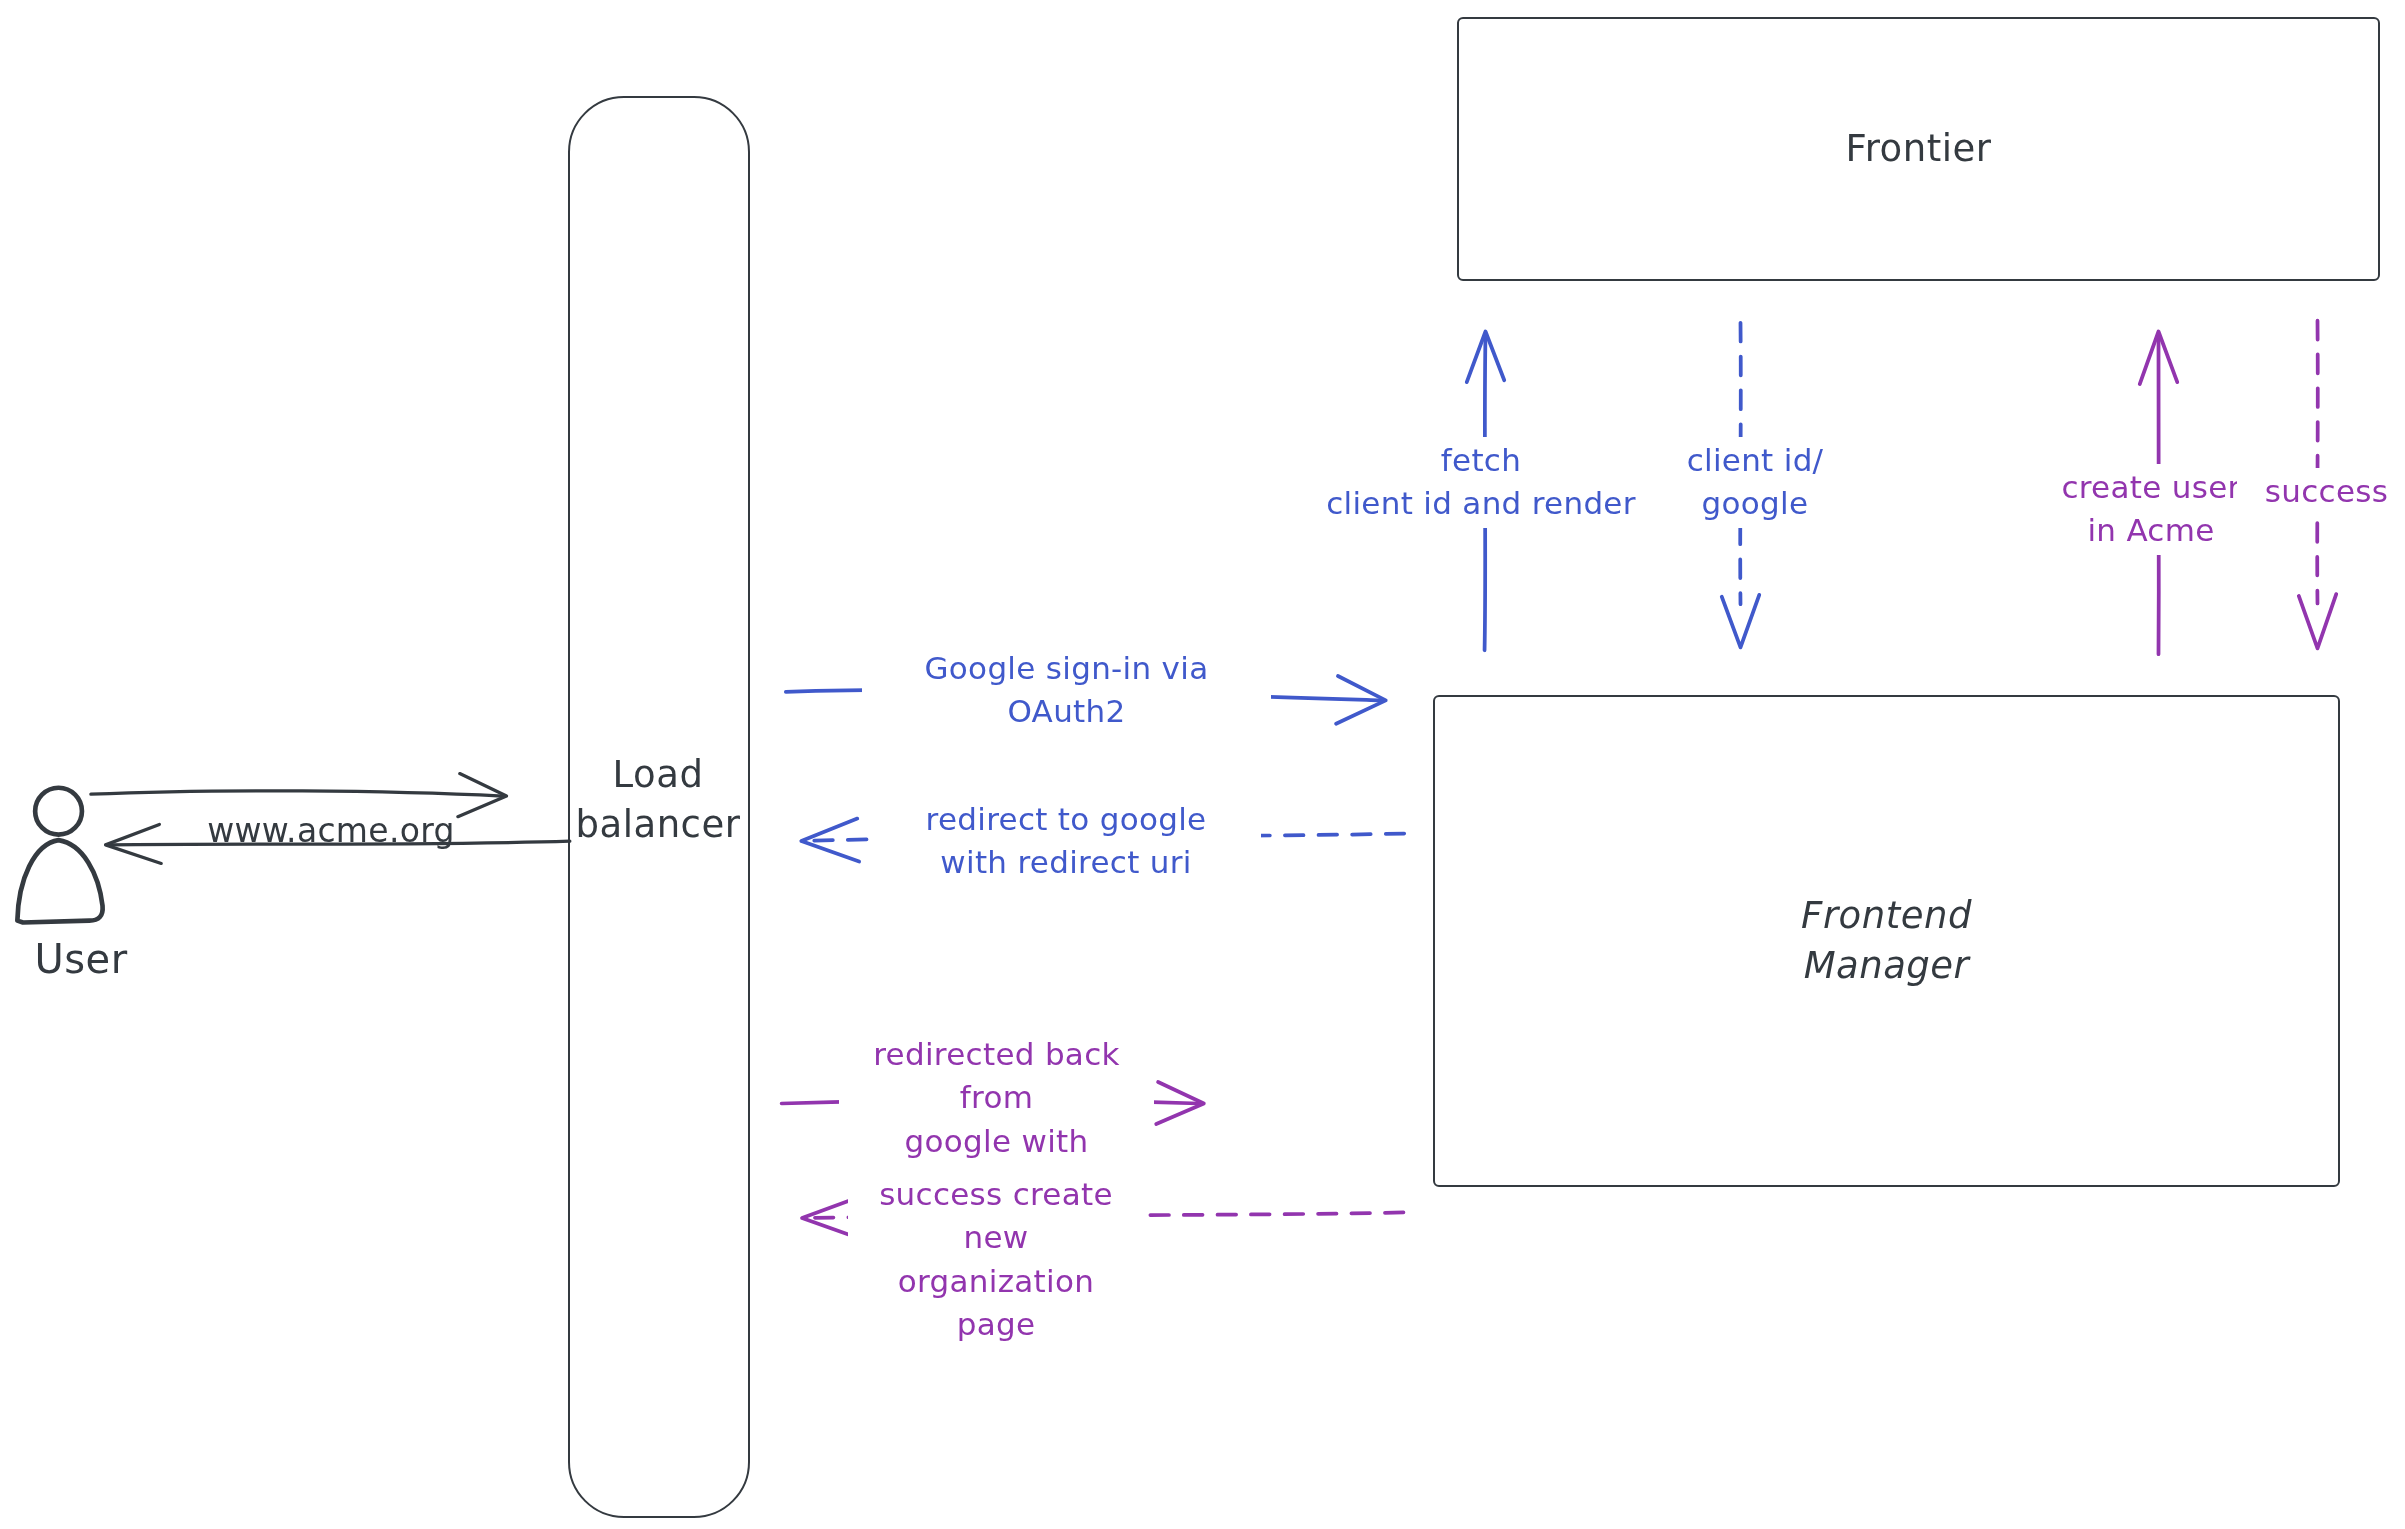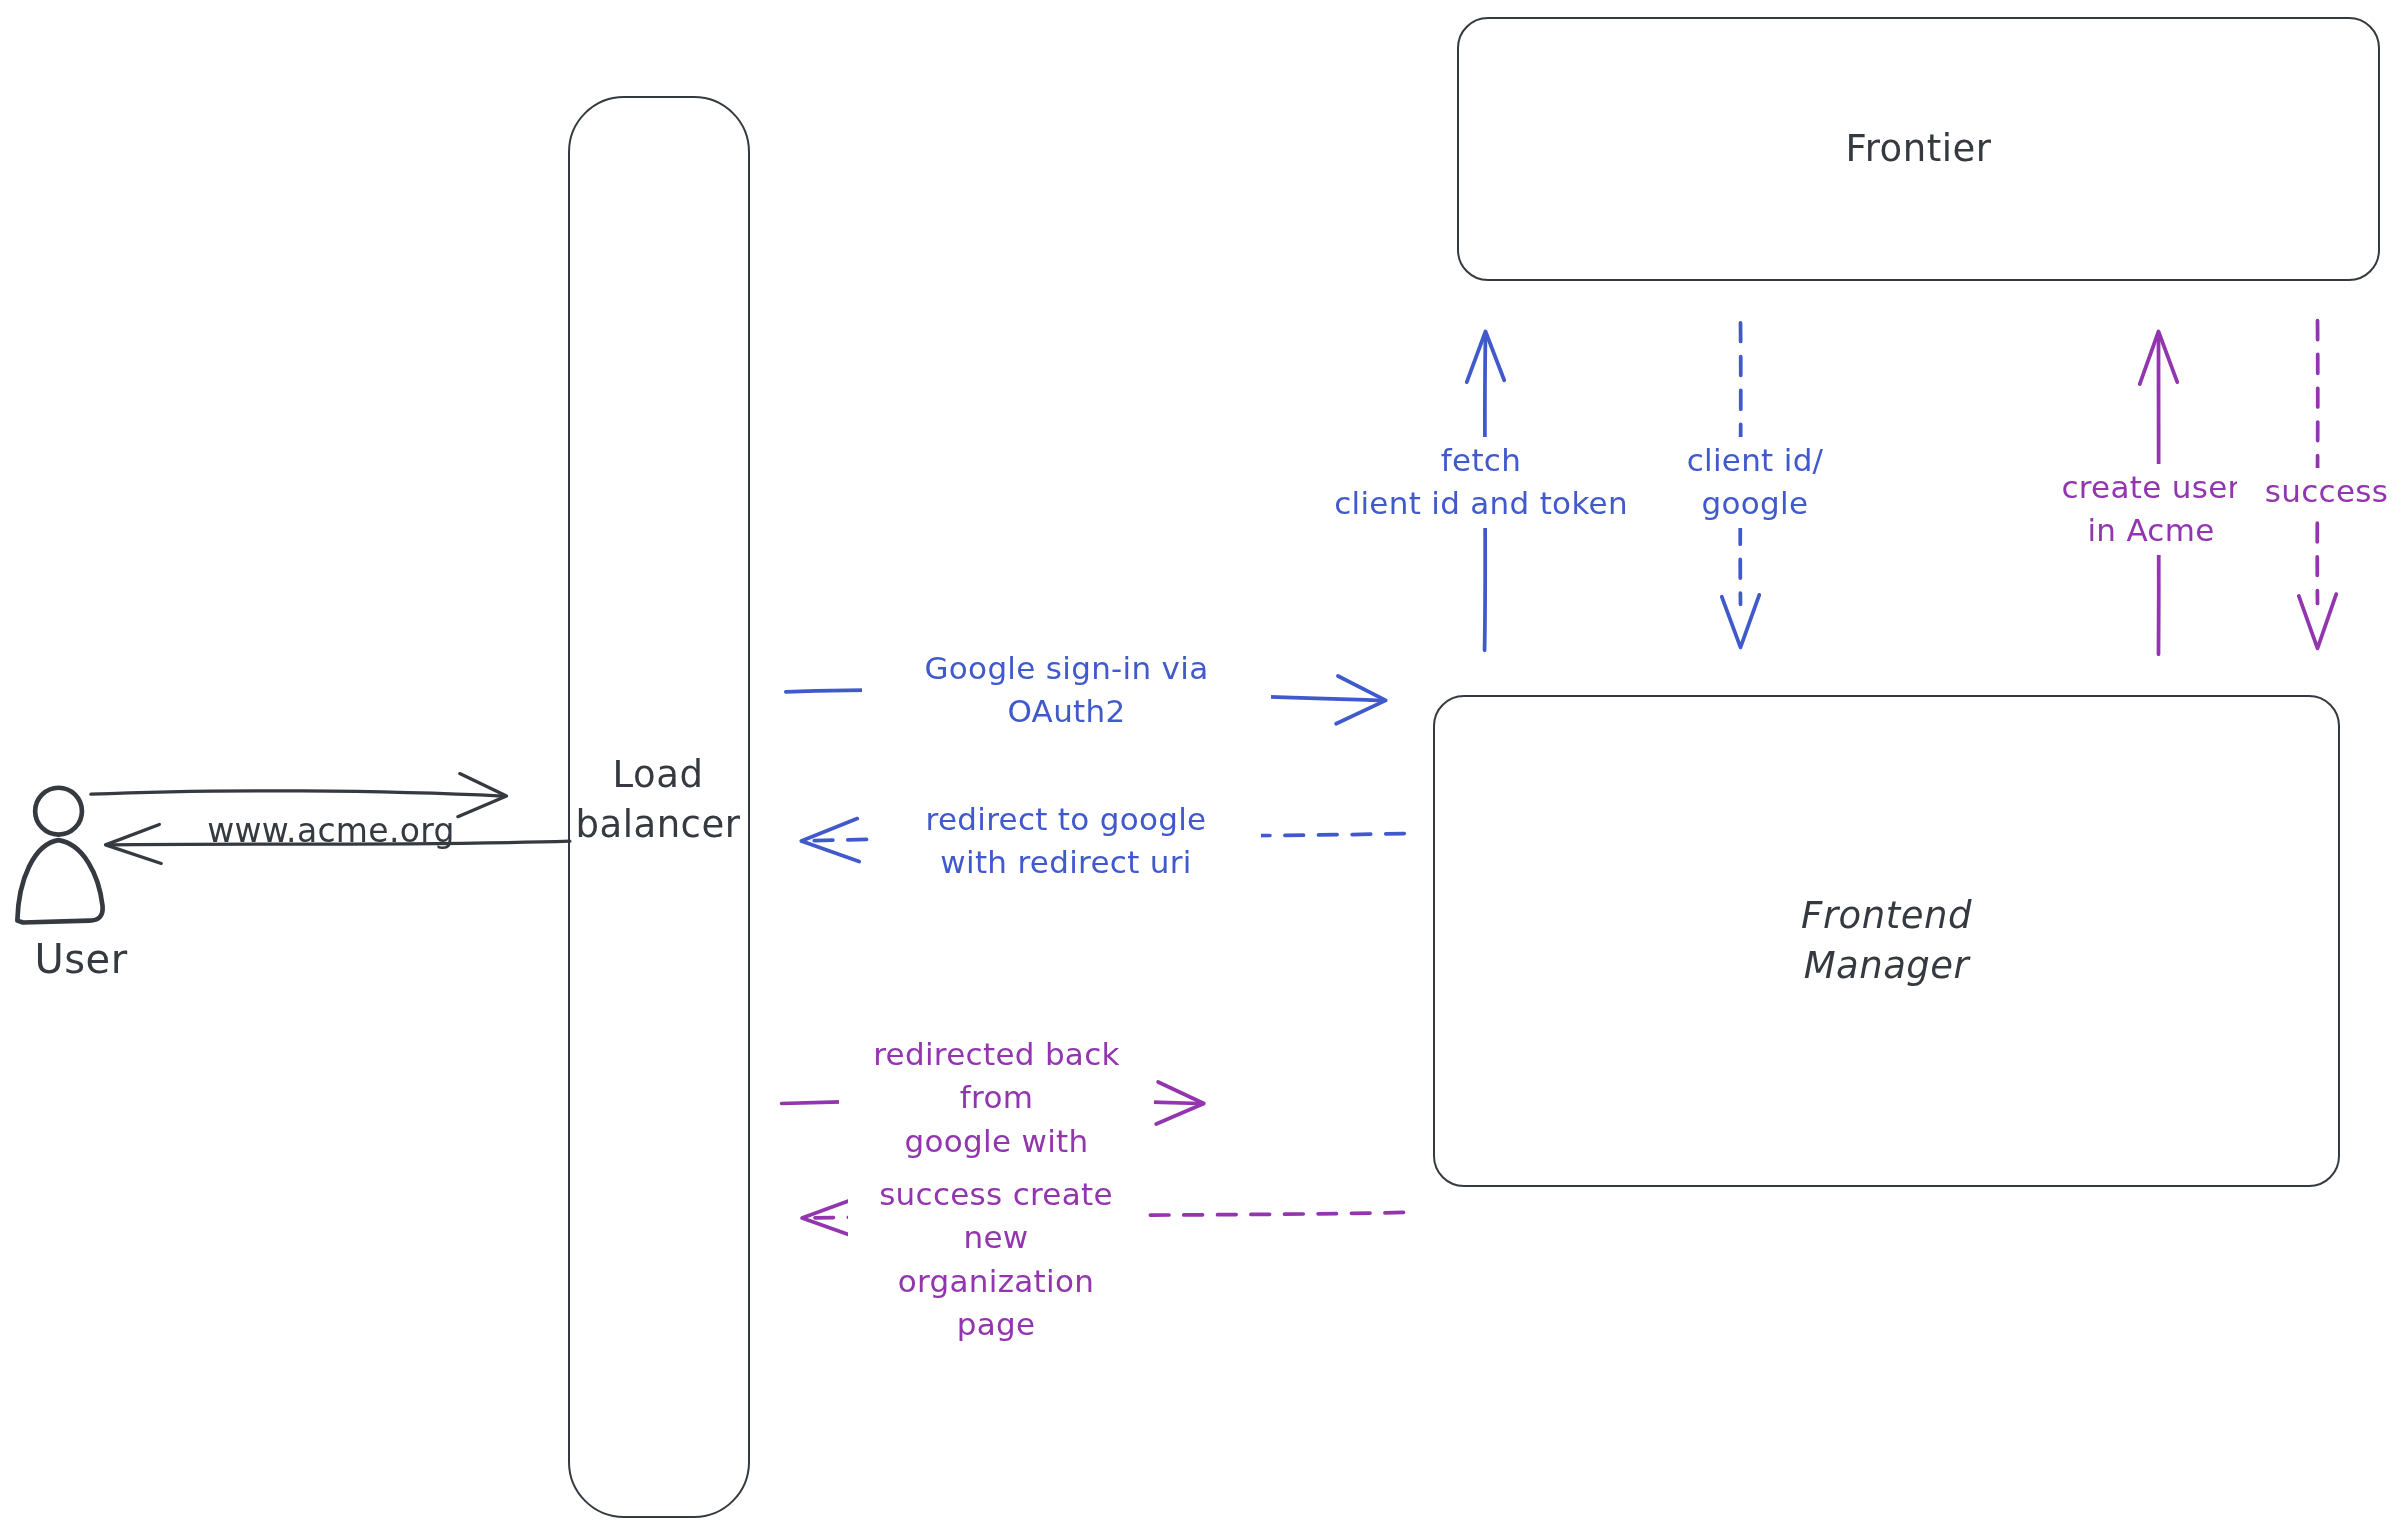--- a/index.html
+++ b/index.html
@@ -12,21 +12,21 @@
   html,body{margin:0;padding:0;}
   body{
     width:2405px;height:1530px;position:relative;overflow:hidden;
     background:var(--bg);
     font-family:"DejaVu Sans","Liberation Sans",sans-serif;
     color:var(--dark);
   }
   .abs{position:absolute;}
   .node{
     border:2.8px solid var(--dark);
-    border-radius:31px;
+    border-radius:6px;
     background:transparent;
     box-sizing:border-box;
     display:flex;align-items:center;justify-content:center;
   }
   .node-label{
     font-size:37px;line-height:1.35;text-align:center;
     color:var(--dark);white-space:pre-line;letter-spacing:0.5px;
   }
   .arrow-label{
     font-size:31px;line-height:1.4;text-align:center;
@@ -108,21 +108,21 @@
   <path d="M88,6 L28,28 L90,50"></path>
 </svg>
 <div class="abs arrow-label lbl-purple" style="left:848px;top:1171px;width:281px;">success create new
 organization page</div>
 
 <svg class="abs arrow-blue" style="left:1461px;top:324px;" width="49" height="330" viewBox="0 0 52 352">
   <path class="shaft" d="M26,12 C24,120 27,240 25,348"></path>
   <path d="M6,62 L26,8 L46,60"></path>
 </svg>
 <div class="abs arrow-label lbl-blue" style="left:1298px;top:437px;width:351px;">fetch
-client id and token</div>
+client id and render</div>
 
 <svg class="abs arrow-blue dashed" style="left:1716px;top:319px;" width="49" height="334" viewBox="0 0 52 356">
   <path class="shaft" d="M26,4 C27,110 25,220 26,304"></path>
   <path d="M6,296 L26,350 L46,294"></path>
 </svg>
 <div class="abs arrow-label lbl-blue" style="left:1654px;top:437px;width:187px;">client id/
 google</div>
 
 <svg class="abs arrow-purple" style="left:2134px;top:324px;" width="49" height="334" viewBox="0 0 52 356">
   <path class="shaft" d="M26,12 C25,130 27,240 26,352"></path>

